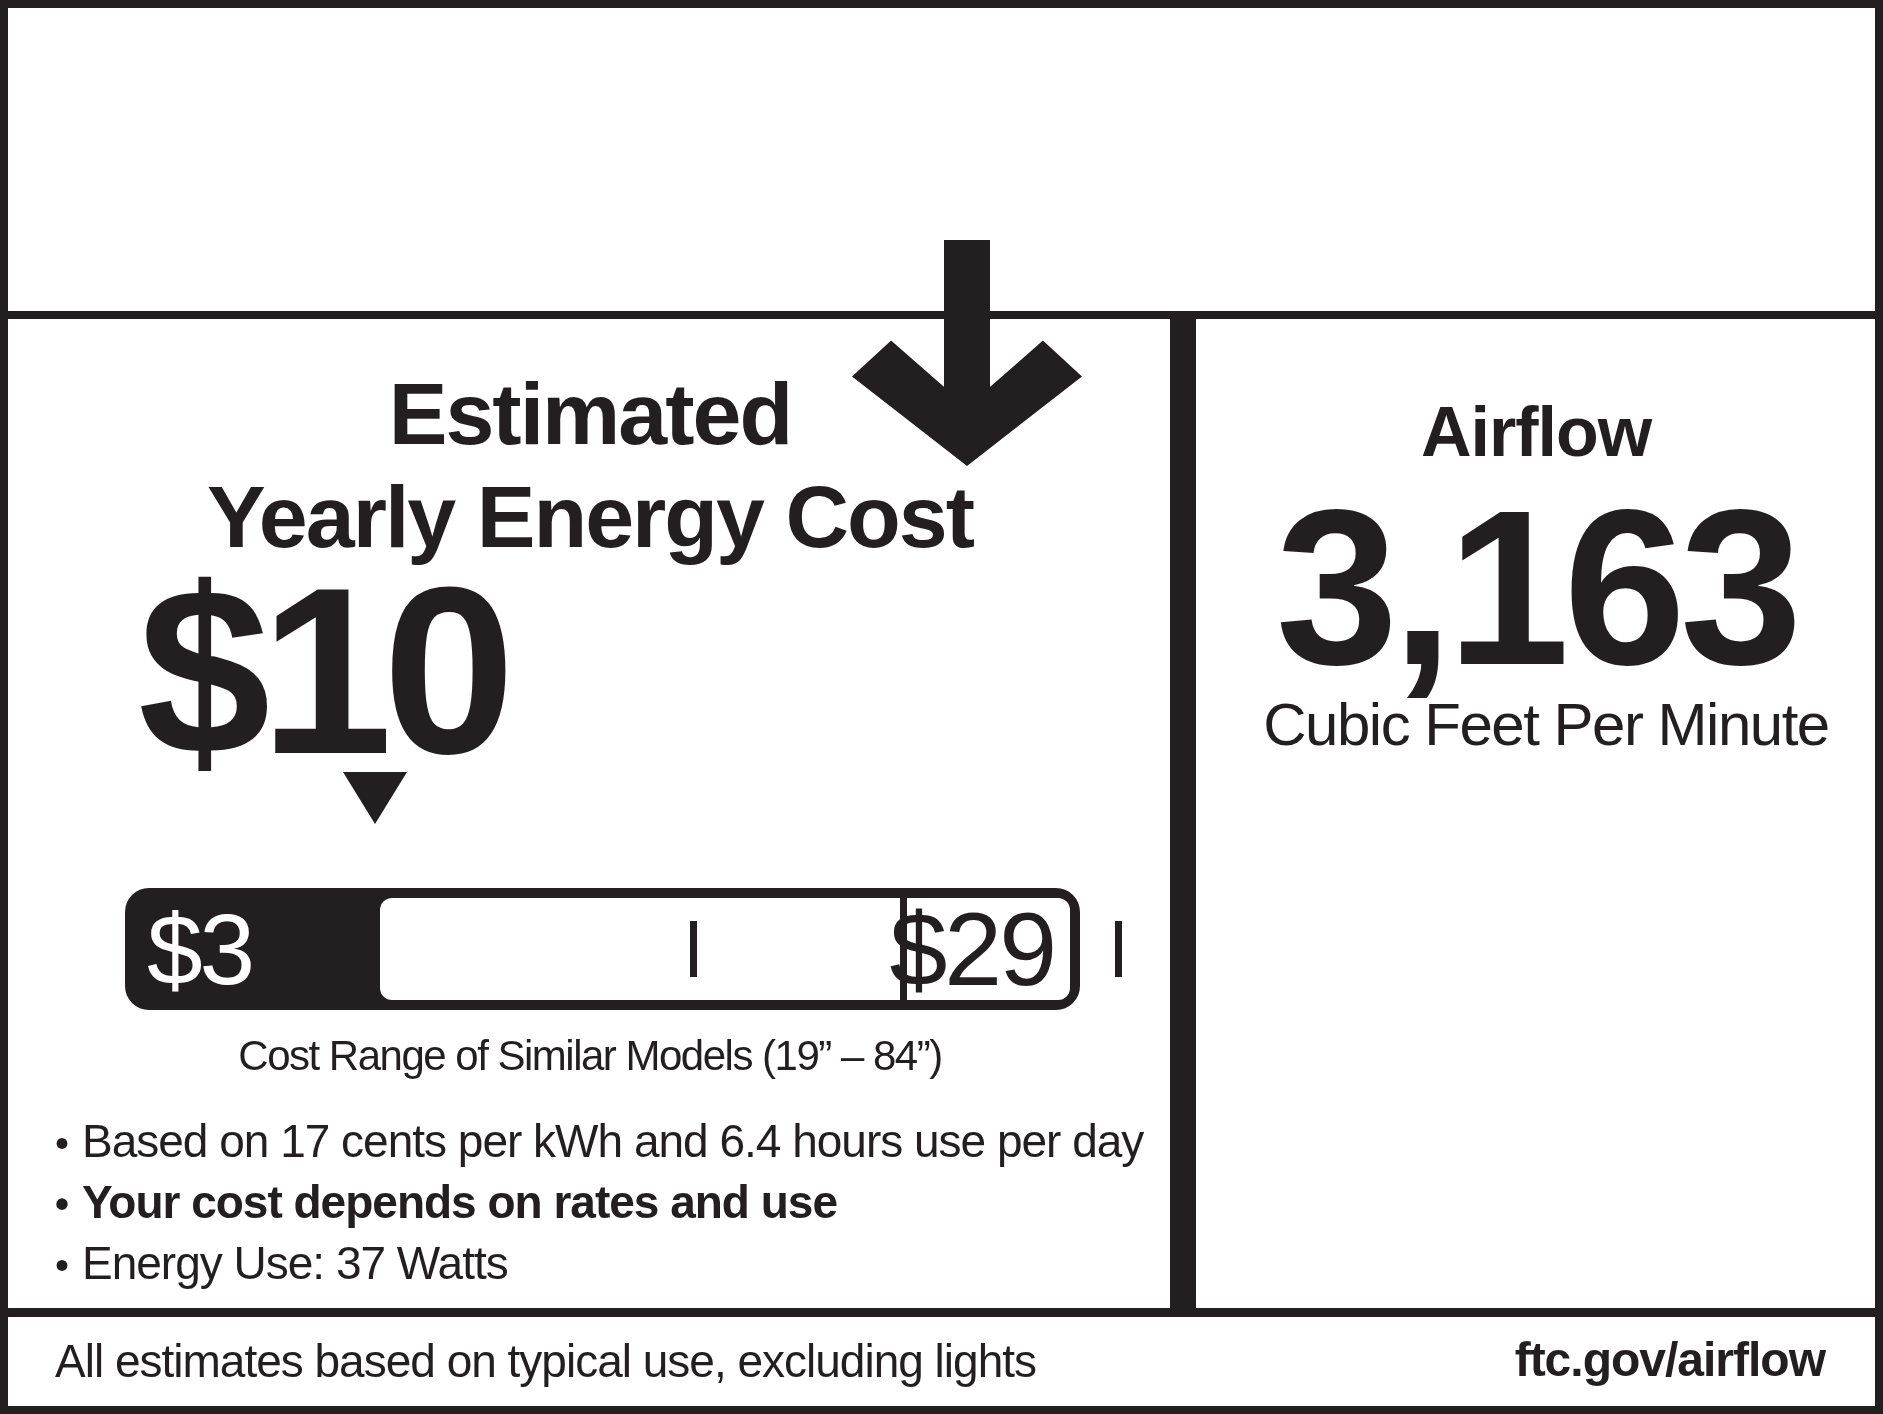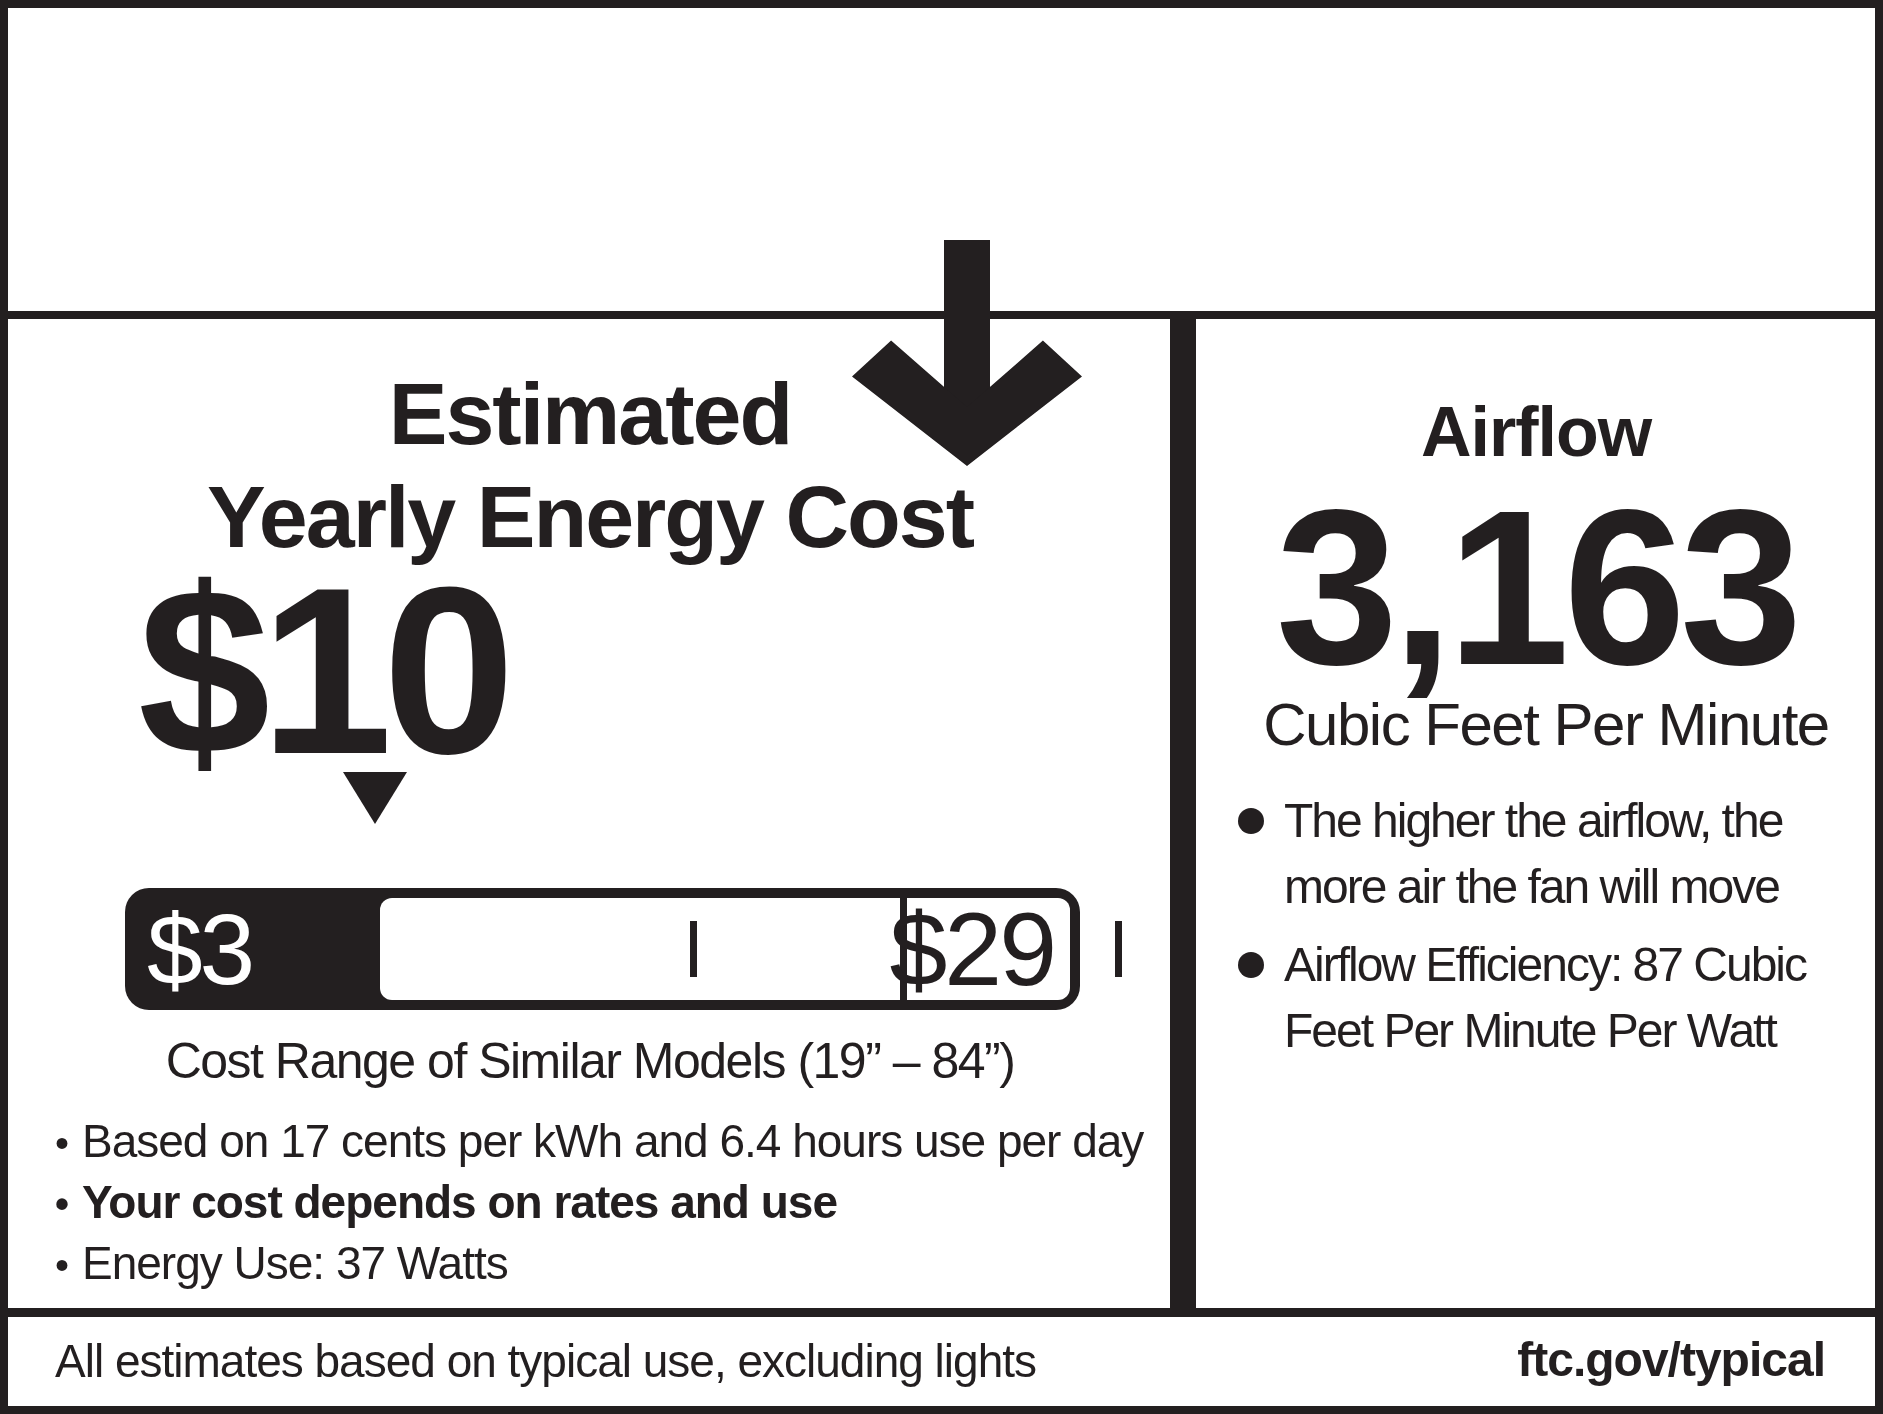--- a/index.html
+++ b/index.html
@@ -63,21 +63,21 @@
   #bar-max{
     position:absolute;right:26px;top:50%;transform:translateY(-50%);
     color:#231f20;font-size:104px;letter-spacing:-3px;
   }
   .tick{position:absolute;width:7px;background:#231f20;top:50%;transform:translateY(-50%);}
   #tick-1{left:310px;height:56px;}
   #tick-2{left:520px;height:112px;}
   #tick-3{left:735px;height:56px;}
   #lp-caption{
     position:absolute;left:30px;width:1120px;top:1032px;
-    text-align:center;font-size:50px;letter-spacing:-1.5px;
+    text-align:center;font-size:42px;letter-spacing:-1.5px;
   }
   #lp-bullets{position:absolute;left:55px;top:1112px;font-size:46px;letter-spacing:-1px;}
   #lp-bullets .row{line-height:59px;white-space:nowrap;}
   #lp-bullets .row .b{font-size:40px;margin-right:14px;}
   #lp-bullets .row.bold{font-weight:700;}
 
   
   #rp-heading{
     position:absolute;left:1196px;width:680px;top:392px;
     text-align:center;font-weight:700;font-size:70px;letter-spacing:-1px;
@@ -141,34 +141,18 @@
     </div>
     <div class="row">
       <span class="b">•</span><span>Energy Use: 37 Watts</span>
     </div>
   </div>
 
   <div id="rp-heading">Airflow</div>
   <div id="rp-value">3,163</div>
   <div id="rp-unit">Cubic Feet Per Minute</div>
 
-  <div id="rp-bullets">
-    <div class="rp-item">
-      <div class="rp-dot"></div>
-      <div class="rp-text">
-        <div>The higher the airflow, the</div>
-        <div>more air the fan will move</div>
-      </div>
-    </div>
-    <div class="rp-item">
-      <div class="rp-dot"></div>
-      <div class="rp-text">
-        <div>Airflow Efficiency: 87 Cubic</div>
-        <div>Feet Per Minute Per Watt</div>
-      </div>
-    </div>
-  </div>
 
   <div id="footer-left">All estimates based on typical use, excluding lights</div>
-  <div id="footer-right">ftc.gov/typical</div>
+  <div id="footer-right">ftc.gov/airflow</div>
 
   <div id="outer-border"></div>
 </div>
 
 </body></html>

